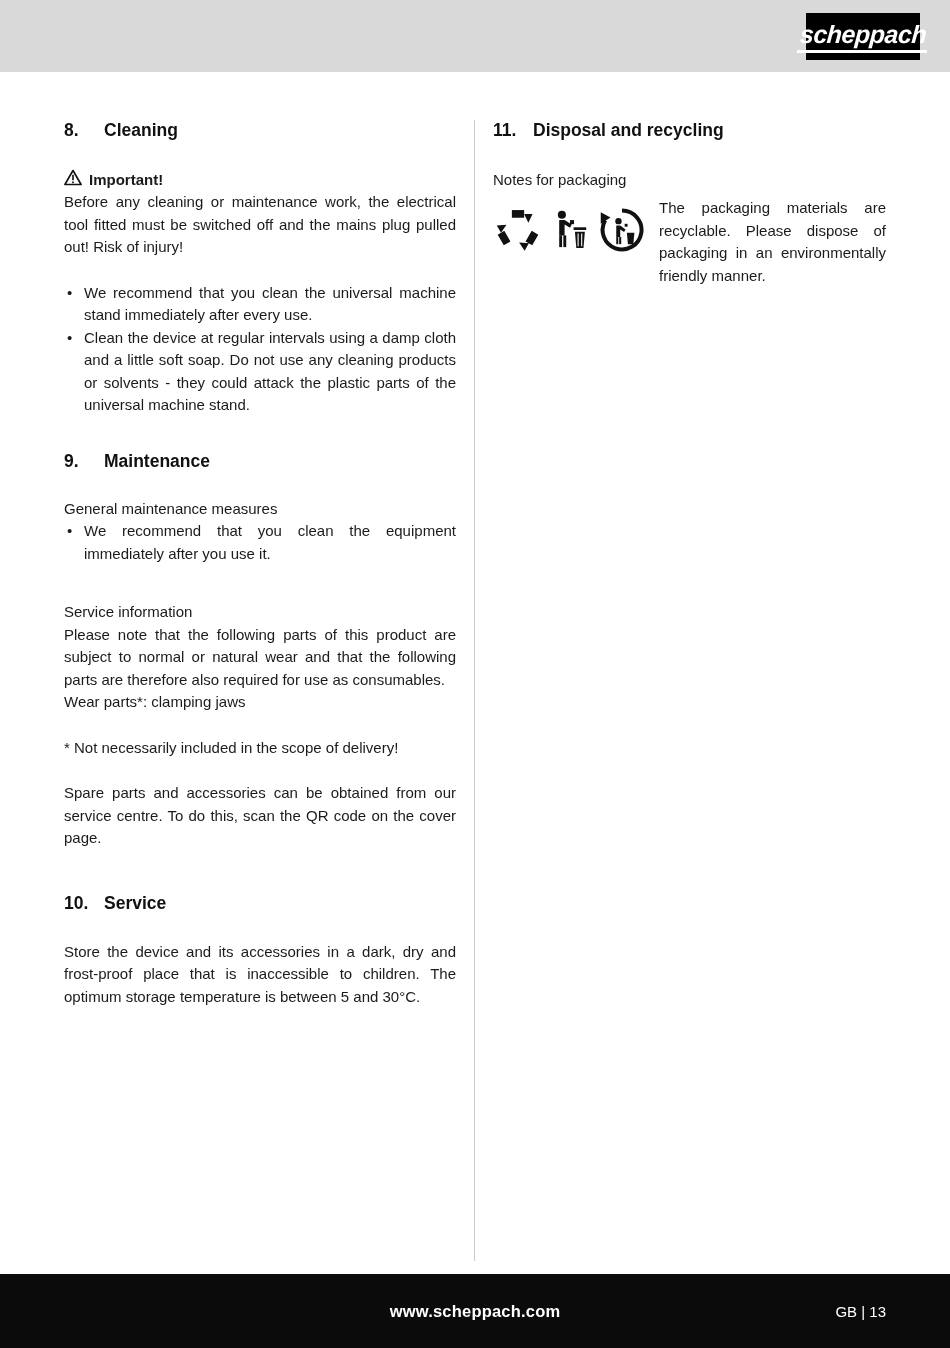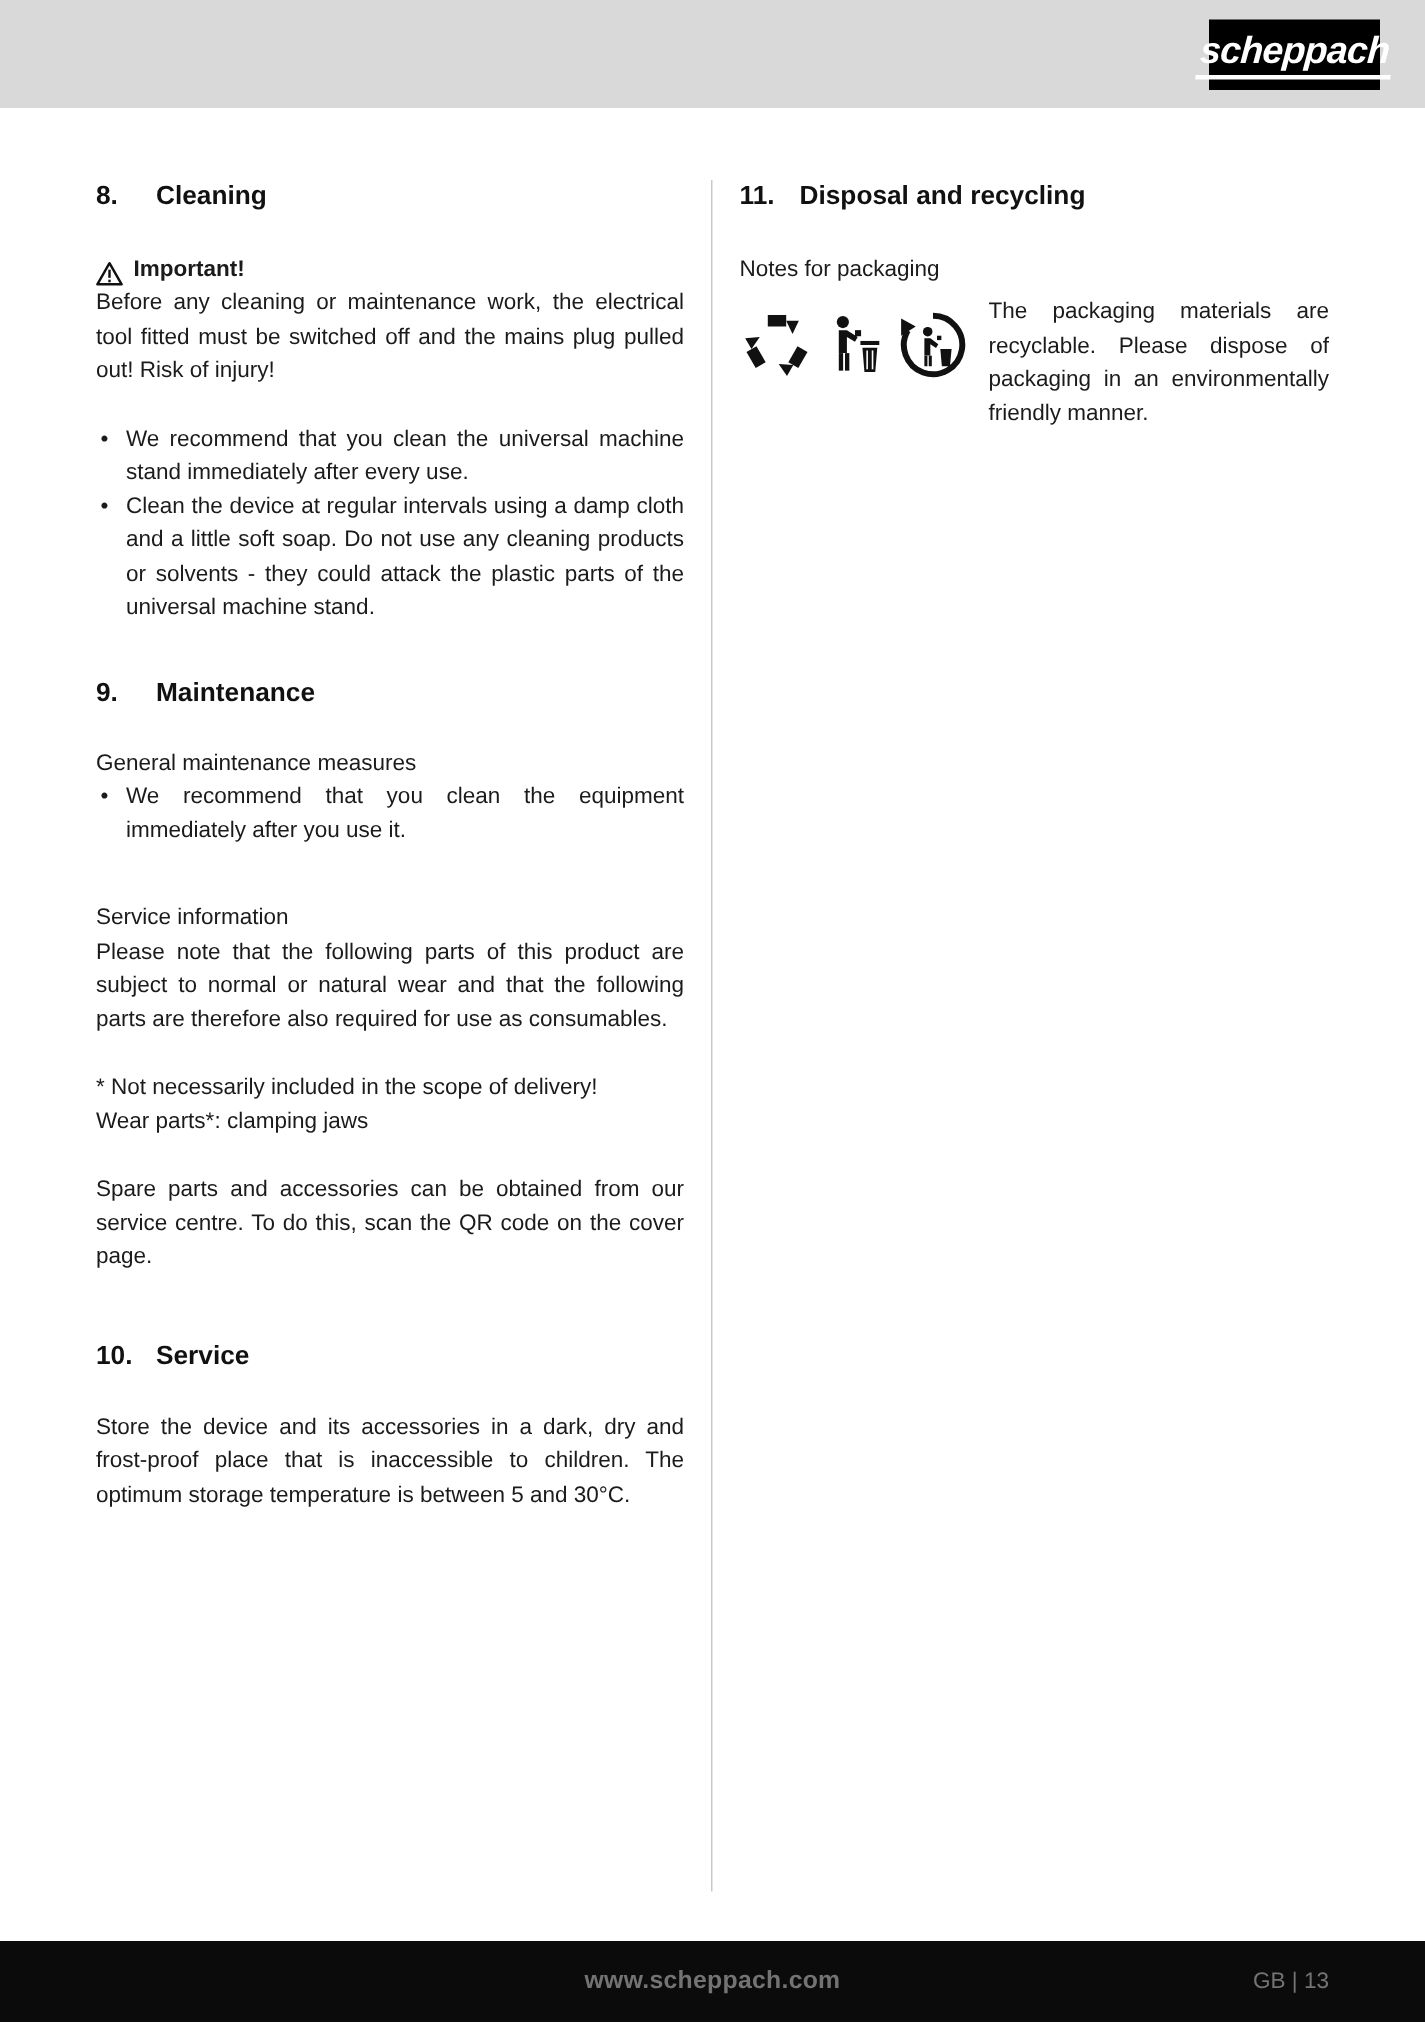--- a/index.html
+++ b/index.html
@@ -89,21 +89,21 @@
     text-align: justify;
   }
   .bullet::before {
     content: "\2022";
     position: absolute;
     left: 3px;
     top: 0;
   }
   .important-line {
     display: flex;
-    align-items: flex-end;
+    align-items: flex-start;
     gap: 7px;
     margin-top: 27px;
     font-size: 15px;
     font-weight: bold;
     line-height: 22.5px;
   }
   .mt-hd { margin-top: 34px; }
   .mt-sub { margin-top: 25px; }
   .mt-par { margin-top: 23px; }
   .mt-par-lg { margin-top: 26px; }
@@ -121,23 +121,23 @@
     flex: 0 0 auto;
     padding-top: 10px;
   }
   .packaging-text { flex: 1; margin-left: 12px; }
   .icon svg { display: block; }
 
   
   .footer {
     position: absolute;
     left: 0; right: 0; bottom: 0;
-    height: 54px;
+    height: 74px;
     background: #0b0b0b;
-    color: #737373;
+    color: #ffffff;
   }
   .footer-url {
     position: absolute;
     left: 50%;
     top: 50%;
     transform: translate(-50%, -50%);
     font-size: 16.5px;
     font-weight: bold;
     letter-spacing: 0.2px;
   }
@@ -191,23 +191,23 @@
         <span>Maintenance</span>
       </div>
 
       <div class="subhead mt-sub">General maintenance measures</div>
       <div>
         <div class="bullet">We recommend that you clean the equipment immediately after you use it.</div>
       </div>
 
       <div class="subhead mt-par-lg" style="margin-top:36px;">Service information</div>
       <div class="para">Please note that the following parts of this product are subject to normal or natural wear and that the following parts are therefore also required for use as consumables.</div>
+      <div class="para para-left">Wear parts*: clamping jaws</div>
+
       <div class="para para-left mt-par">* Not necessarily included in the scope of delivery!</div>
-
-      <div class="para para-left">Wear parts*: clamping jaws</div>
 
       <div class="para mt-par">Spare parts and accessories can be obtained from our service centre. To do this, scan the QR code on the cover page.</div>
 
       <div class="section-title" style="margin-top:43px;">
         <span class="h-num">10.</span>
         <span>Service</span>
       </div>
 
       <div class="para mt-par-lg">Store the device and its accessories in a dark, dry and frost-proof place that is inaccessible to children. The optimum storage temperature is between 5 and 30°C.</div>
 

